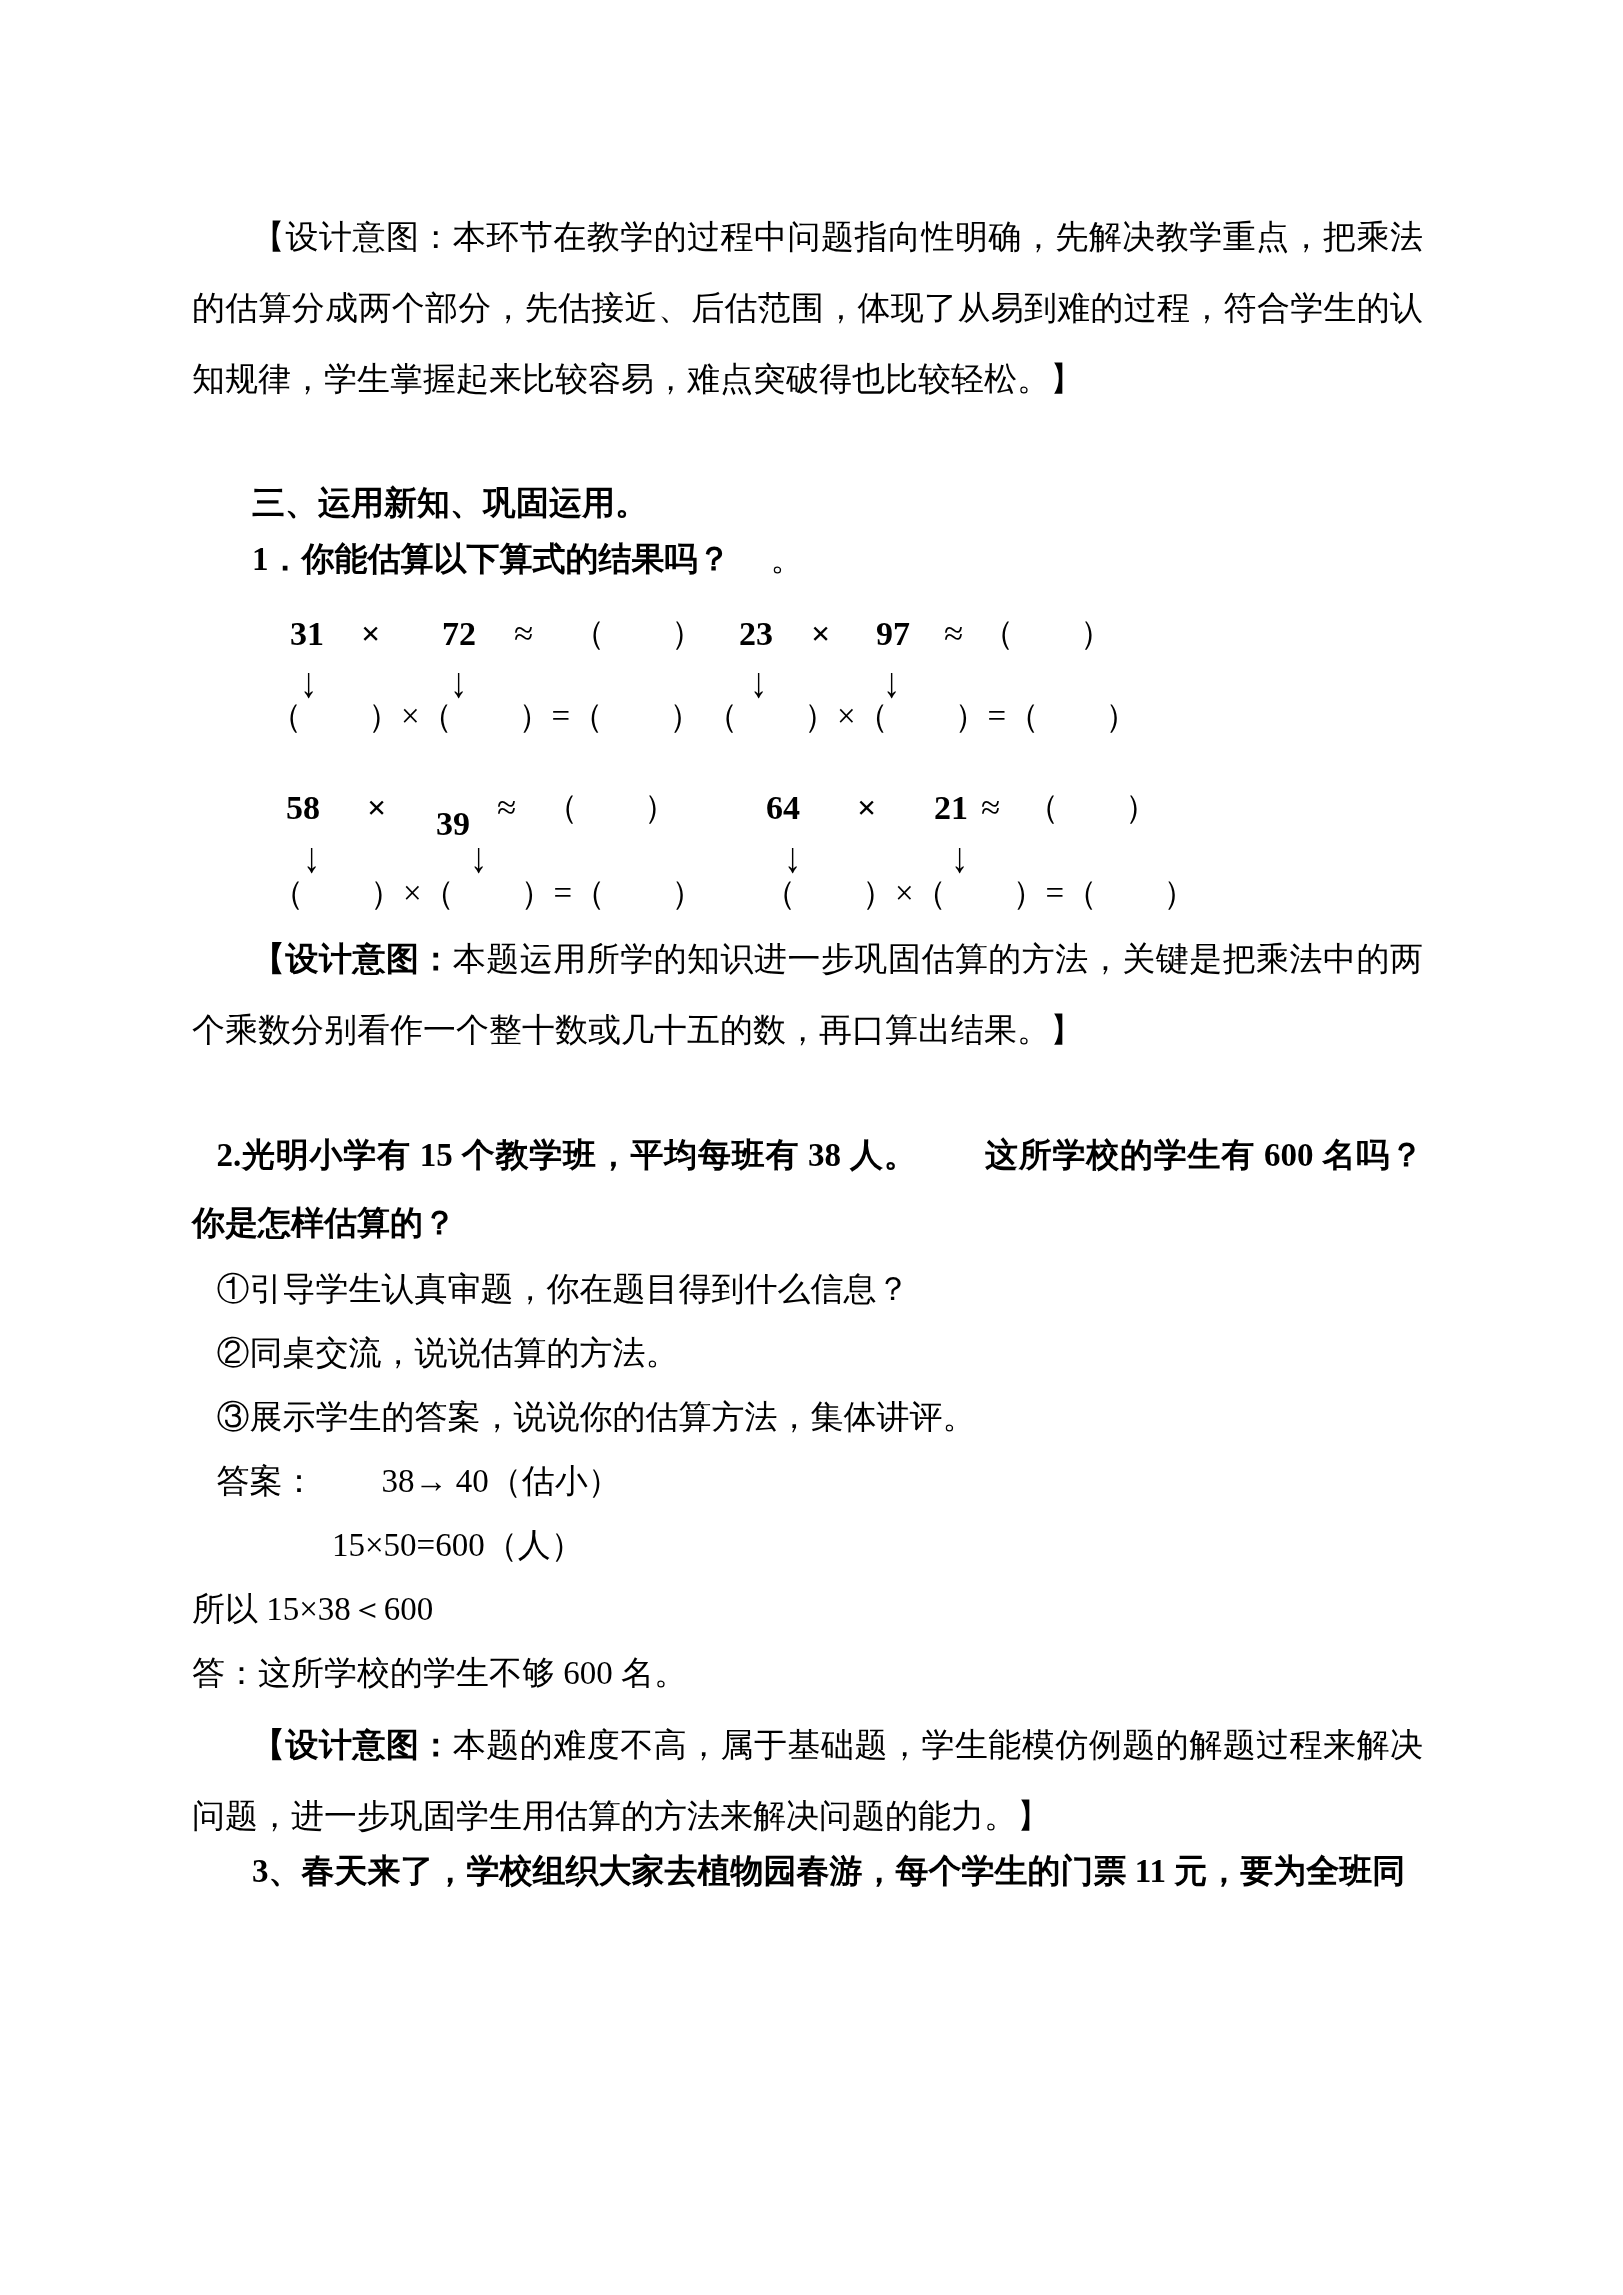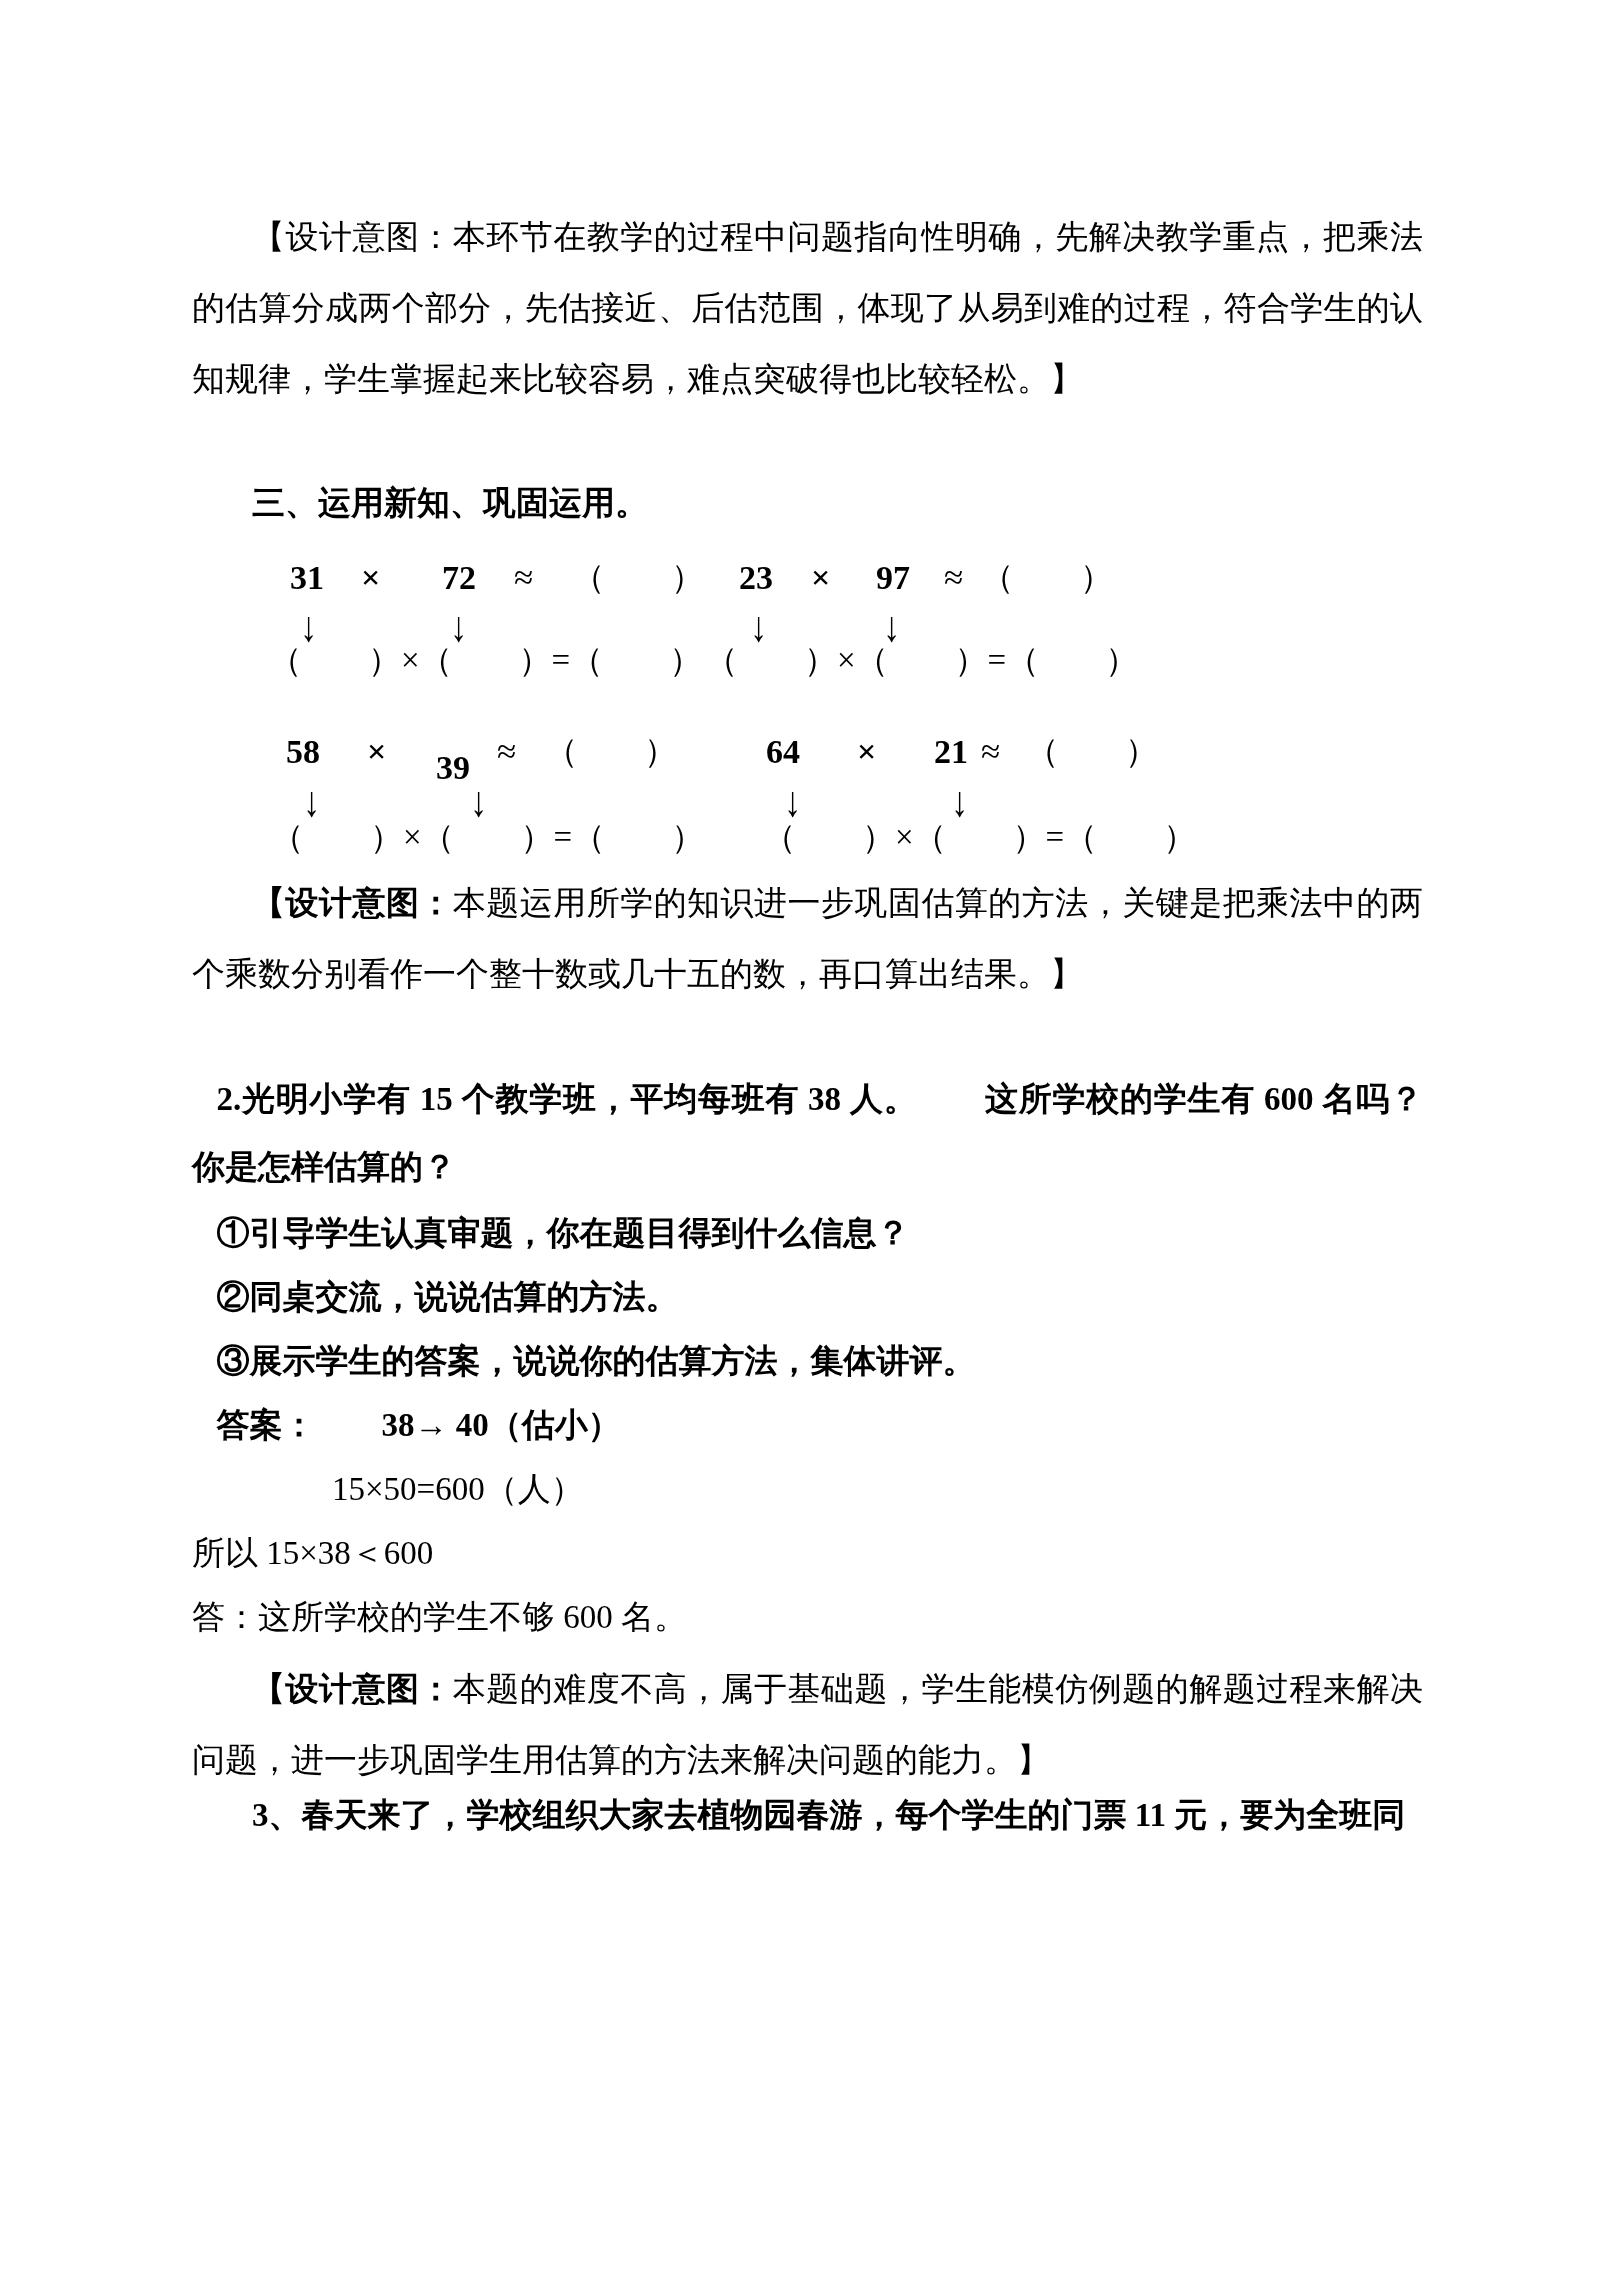--- a/index.html
+++ b/index.html
@@ -10,21 +10,21 @@
     position:relative;overflow:hidden;
   }
   .page{position:absolute;inset:0;background:#ffffff;}
   .content{
     position:absolute;left:192px;top:202px;width:1231px;
     font-size:33px;line-height:71px;
   }
   p{margin:0;padding:0;}
   .j{text-align:justify;text-justify:inter-ideograph;}
   .ind2{text-indent:60px;}
-  .ind1{text-indent:24.5px;font-weight:bold;}
+  .ind1{text-indent:24.5px;}
   .bold{font-weight:bold;font-family:Liberation Serif, serif;}
   .mt88{margin-top:60px;}
   .mt8{margin-top:5.5px;}
   .mt80{margin-top:55px;}
   .mtneg{margin-top:-16.4px;}
   .heading{line-height:56px;}
   .tight{line-height:64px;}
   .lh100{line-height:68px;}
   .q1tail{font-weight:normal;margin-left:40px;}
   
@@ -45,20 +45,23 @@
 
 <div class="page">
   <div class="content">
 
     <p class="j ind2">【设计意图：本环节在教学的过程中问题指向性明确，先解决教学重点，把乘法的估算分成两个部分，先估接近、后估范围，体现了从易到难的过程，符合学生的认知规律，学生掌握起来比较容易，难点突破得也比较轻松。】</p>
 
 
 
     <p class="ind2 bold heading mt88">三、运用新知、巩固运用。</p>
 
+    <p class="ind2 heading">
+      <span class="bold">1．你能估算以下算式的结果吗？</span><span class="q1tail">。</span>
+    </p>
 
     <div class="math">
 
       <span class="num" style="left:98px;top:0">31</span>
       <span class="op" style="left:169px;top:0">×</span>
       <span class="num" style="left:250px;top:0">72</span>
       <span class="apx" style="left:322px;top:0">≈</span>
       <span class="blank" style="left:380px;top:0">（　　）</span>
       <span class="num" style="left:547px;top:0">23</span>
       <span class="op" style="left:619px;top:0">×</span>

